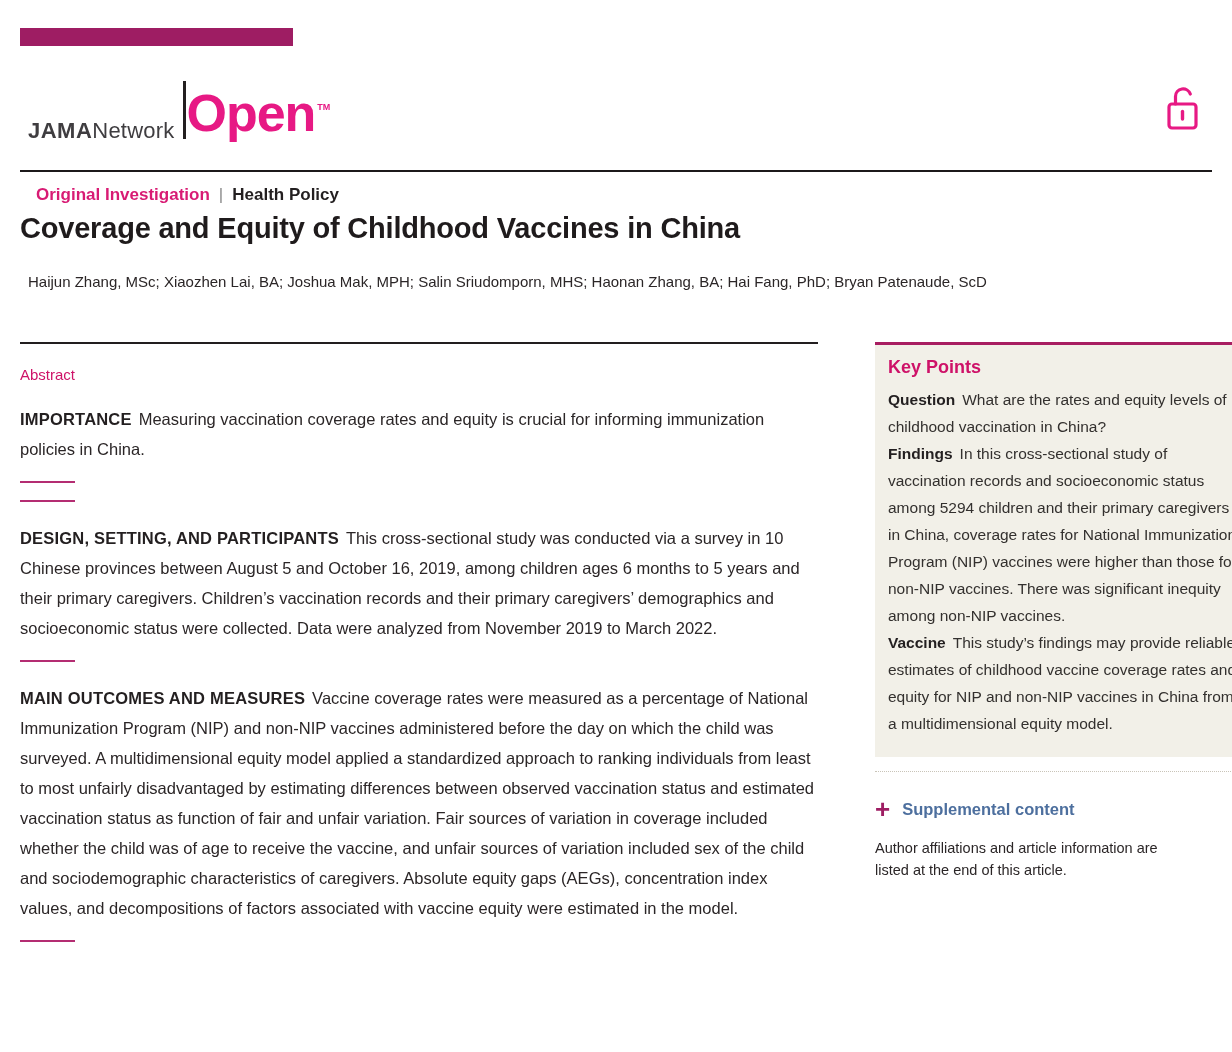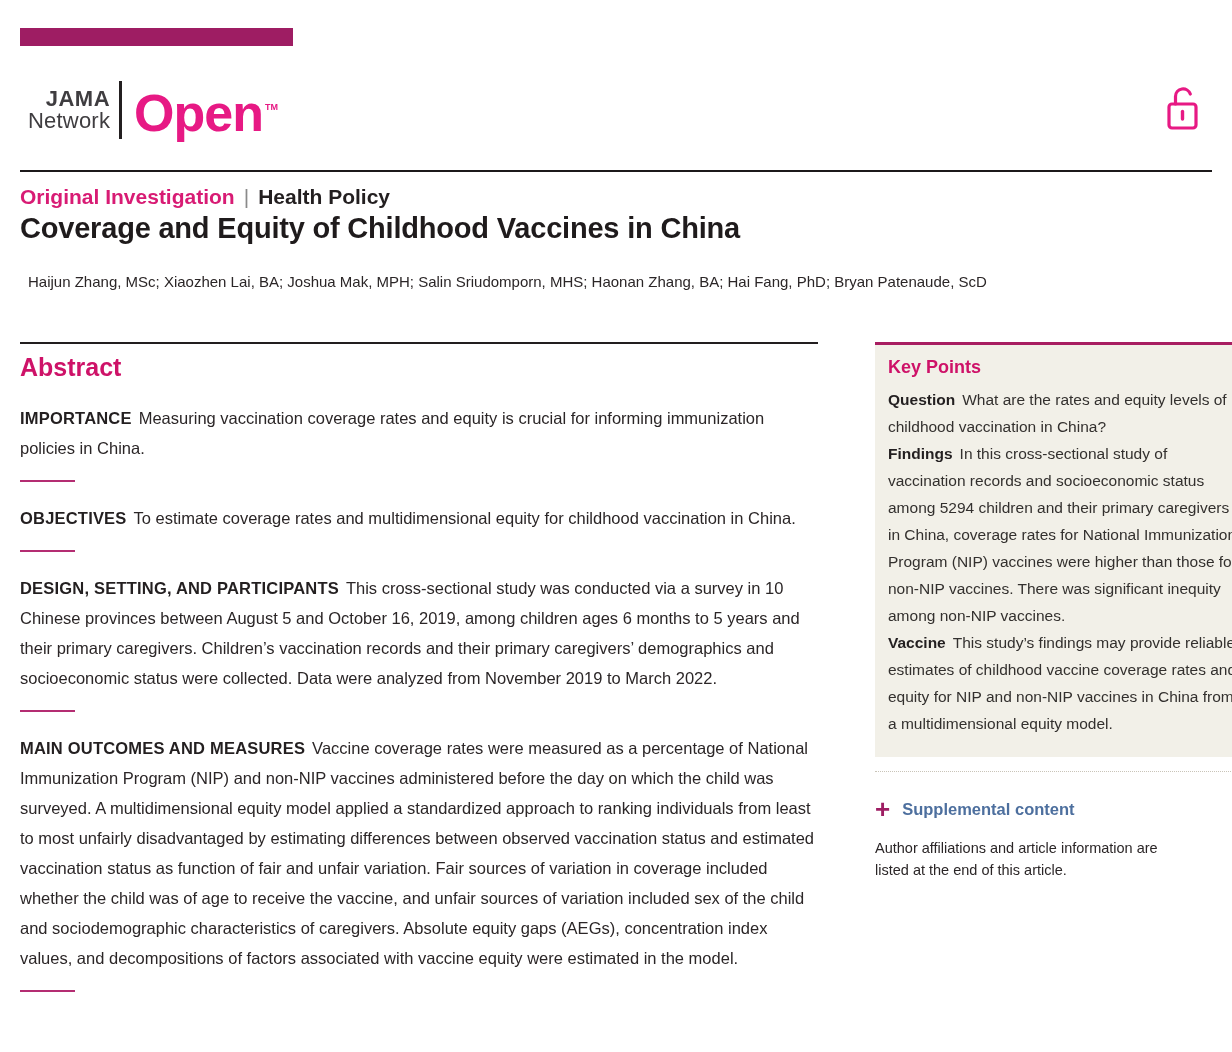--- a/index.html
+++ b/index.html
@@ -6,44 +6,44 @@
   html,body { background:#ffffff; }
   body {
     width:1232px; height:1052px; position:relative; overflow:hidden;
     font-family:"Liberation Sans", sans-serif; color:#2b2627;
   }
 
   
   .topbar { position:absolute; left:20px; top:28px; width:273px; height:18px; background:#9e1d63; }
 
   .logo { position:absolute; left:28px; top:78px; display:flex; align-items:stretch; }
-  .logo-stack { display:flex; flex-direction:column; align-items:flex-end; justify-content:center; color:#3f3d40; line-height:1.02; padding-right:9px; }
+  .logo-stack { display:flex; flex-direction:row; align-items:flex-end; justify-content:center; color:#3f3d40; line-height:1.02; padding-right:9px; }
   .logo-jama { font-size:22px; font-weight:bold; letter-spacing:.5px; }
   .logo-network { font-size:22px; font-weight:normal; letter-spacing:.2px; }
   .logo-bar { width:3px; background:#231f20; height:58px; align-self:center; }
-  .logo-open { color:#e71984; font-weight:bold; font-size:52px; line-height:58px; padding-left:12px; letter-spacing:-1px; display:flex; align-items:flex-end; }
+  .logo-open { color:#e71984; font-weight:bold; font-size:52px; line-height:58px; padding-left:0; letter-spacing:-1px; display:flex; align-items:flex-end; }
   .logo-tm { font-size:9px; font-weight:bold; color:#e71984; align-self:flex-end; margin:0 0 6px 2px; letter-spacing:0; }
 
   .lock-wrap { position:absolute; left:1160px; top:82px; width:44px; height:52px; }
 
   .rule-full { position:absolute; left:20px; top:170px; width:1192px; height:2px; background:#1c191a; }
 
   
-  .kicker { position:absolute; left:20px; top:185px; font-size:21px; font-weight:bold; }
+  .kicker { position:absolute; left:36px; top:185px; font-size:17px; font-weight:bold; }
   .kicker .cat { color:#d81b74; }
   .kicker .sep { color:#8a8a8a; font-weight:normal; padding:0 9px; }
   .kicker .topic { color:#231f20; }
 
   .title { position:absolute; left:20px; top:212px; width:900px; font-size:29px; font-weight:bold; color:#1f1b1c; letter-spacing:-.2px; }
   .authors { position:absolute; left:28px; top:273px; width:1000px; font-size:15px; color:#2b2627; }
 
   
   .left-col { position:absolute; left:20px; top:342px; width:798px; }
   .left-col .col-rule { width:100%; height:2px; background:#221e1f; }
-  .abstract-h { color:#ce1268; font-size:25px; font-weight:bold; margin-top:9px; }
+  .abstract-h { color:#ce1268; font-size:15px; font-weight:normal; margin-top:22px; }
   .sec { margin-top:21px; font-size:16.5px; line-height:30px; color:#2b2627; }
   .sec b { font-weight:bold; color:#231f20; margin-right:7px; letter-spacing:.2px; }
   .sec-divider { width:55px; height:2px; background:#b42d72; margin:17px 0 2px 0; }
 
   
   .sidebar { position:absolute; left:875px; top:342px; width:384px; }
   .kp-rule { width:100%; height:3px; background:#a81e61; }
   .kp-box { background:#f2f0e8; padding:12px 14px 20px 13px; }
   .kp-h { color:#ce1268; font-size:18px; font-weight:bold; margin-bottom:8px; }
   .kp-item { font-size:15.5px; line-height:27px; color:#33302e; }
@@ -93,23 +93,20 @@
 
   <div class="left-col">
     <div class="col-rule"></div>
     <h2 class="abstract-h">Abstract</h2>
 
     <p class="sec">
       <b>IMPORTANCE</b><span>Measuring vaccination coverage rates and equity is crucial for informing immunization policies in China.</span>
     </p>
     <div class="sec-divider"></div>
 
-    <p class="sec">
-      <b>OBJECTIVES</b><span>To estimate coverage rates and multidimensional equity for childhood vaccination in China.</span>
-    </p>
     <div class="sec-divider"></div>
 
     <p class="sec">
       <b>DESIGN, SETTING, AND PARTICIPANTS</b><span>This cross-sectional study was conducted via a survey in 10 Chinese provinces between August 5 and October 16, 2019, among children ages 6 months to 5 years and their primary caregivers. Children’s vaccination records and their primary caregivers’ demographics and socioeconomic status were collected. Data were analyzed from November 2019 to March 2022.</span>
     </p>
     <div class="sec-divider"></div>
 
     <p class="sec">
       <b>MAIN OUTCOMES AND MEASURES</b><span>Vaccine coverage rates were measured as a percentage of National Immunization Program (NIP) and non-NIP vaccines administered before the day on which the child was surveyed. A multidimensional equity model applied a standardized approach to ranking individuals from least to most unfairly disadvantaged by estimating differences between observed vaccination status and estimated vaccination status as function of fair and unfair variation. Fair sources of variation in coverage included whether the child was of age to receive the vaccine, and unfair sources of variation included sex of the child and sociodemographic characteristics of caregivers. Absolute equity gaps (AEGs), concentration index values, and decompositions of factors associated with vaccine equity were estimated in the model.</span>
     </p>

